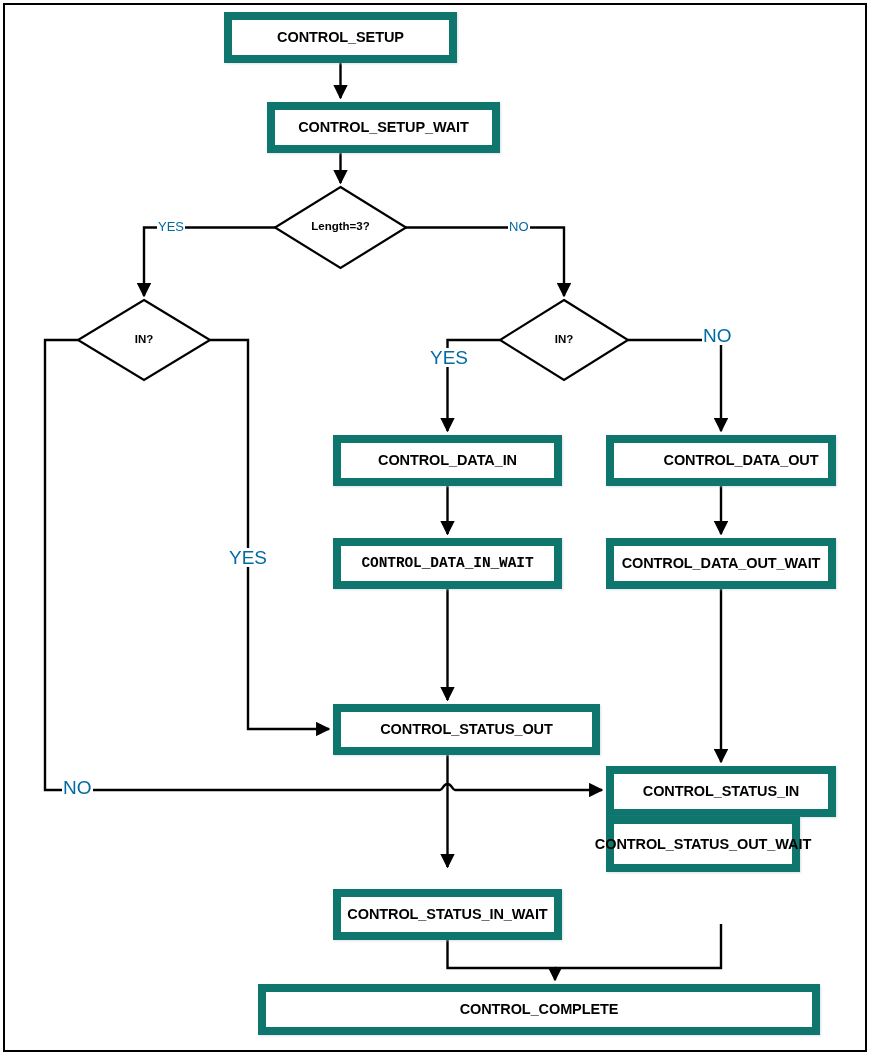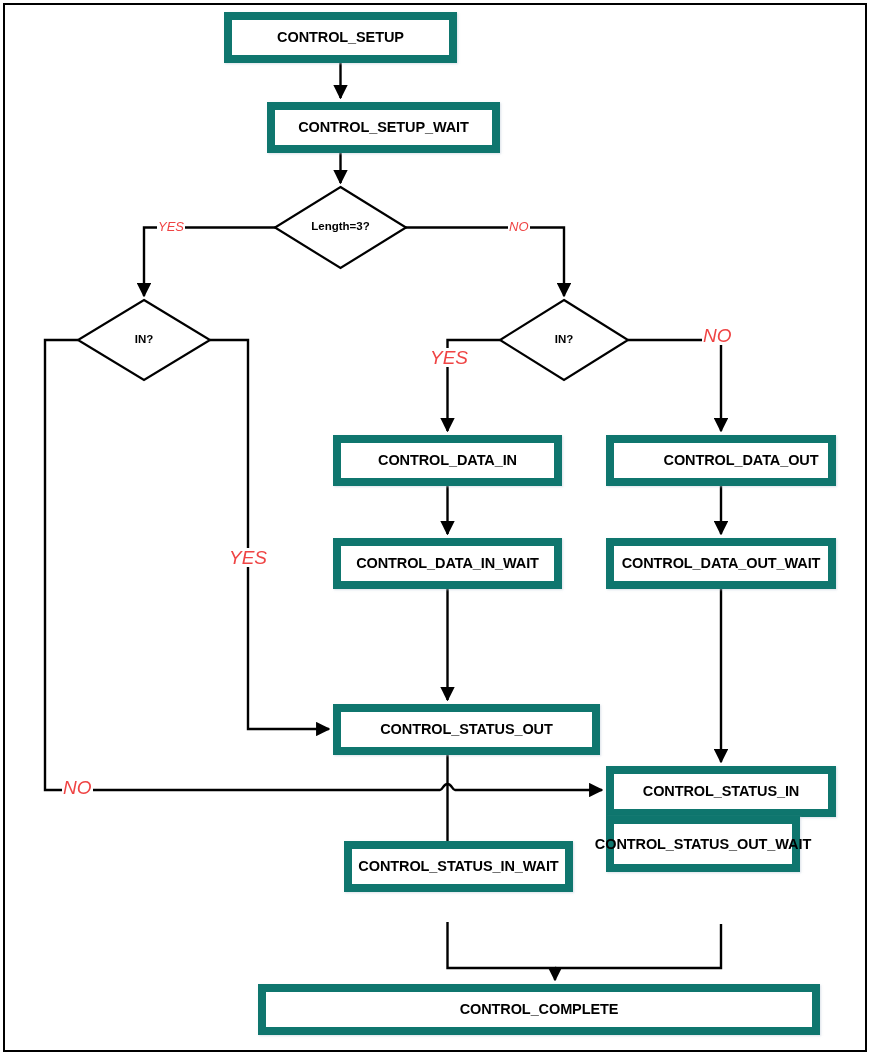--- a/index.html
+++ b/index.html
@@ -55,26 +55,25 @@
     position: absolute;
     font-weight: bold;
     font-size: 11.5px;
     color: #000000;
     text-align: center;
     white-space: nowrap;
   }
   .edge-label {
     position: absolute;
     font-size: 13px;
-    color: #ef4444;
+    color: #0369a1;
     background: #ffffff;
     padding: 0 1px;
     white-space: nowrap;
     line-height: 1;
-    font-style: italic;
   }
   .edge-label.big {
     font-size: 19px;
   }
 </style>
 </head>
 <body>
 
 <div id="canvas">
 
@@ -132,29 +131,29 @@
   </svg>
 
   <div class="node-box" style="left:224px; top:12px; width:233px; height:51px;">CONTROL_SETUP</div>
 
   <div class="node-box" style="left:224px; top:102px; width:233px; height:51px;margin-left:43px;">CONTROL_SETUP_WAIT</div>
 
   <div class="node-box" style="left:333px; top:435px; width:229px; height:51px;">CONTROL_DATA_IN</div>
 
   <div class="node-box" style="left:606px; top:435px; width:230px; height:51px;padding-left:40px;">CONTROL_DATA_OUT</div>
 
-  <div class="node-box" style="left:333px; top:538px; width:229px; height:51px;">CONTROL_DATA_IN_WAIT</div>
+  <div class="node-box" style="left:333px; top:538px; width:229px; height:51px;font-family:Liberation Mono, monospace;">CONTROL_DATA_IN_WAIT</div>
 
   <div class="node-box" style="left:606px; top:538px; width:230px; height:51px;">CONTROL_DATA_OUT_WAIT</div>
 
   <div class="node-box" style="left:333px; top:704px; width:267px; height:51px;">CONTROL_STATUS_OUT</div>
 
   <div class="node-box" style="left:606px; top:766px; width:230px; height:51px;">CONTROL_STATUS_IN</div>
 
-  <div class="node-box" style="left:333px; top:841px; width:229px; height:51px;margin-left:11px;">CONTROL_STATUS_IN_WAIT</div>
+  <div class="node-box" style="left:333px; top:889px; width:229px; height:51px;">CONTROL_STATUS_IN_WAIT</div>
 
   <div class="node-box" style="left:606px; top:816px; width:194px; height:56px; padding:16px 12px;">CONTROL_STATUS_OUT_WAIT</div>
 
   <div class="node-box wide" style="left:258px; top:984px; width:562px; height:51px;">CONTROL_COMPLETE</div>
 
   <div class="diamond-label" style="left:295px; top:220px; width:91px;">Length=3?</div>
 
   <div class="diamond-label" style="left:114px; top:333px; width:60px;">IN?</div>
 
   <div class="diamond-label" style="left:534px; top:333px; width:60px;">IN?</div>

